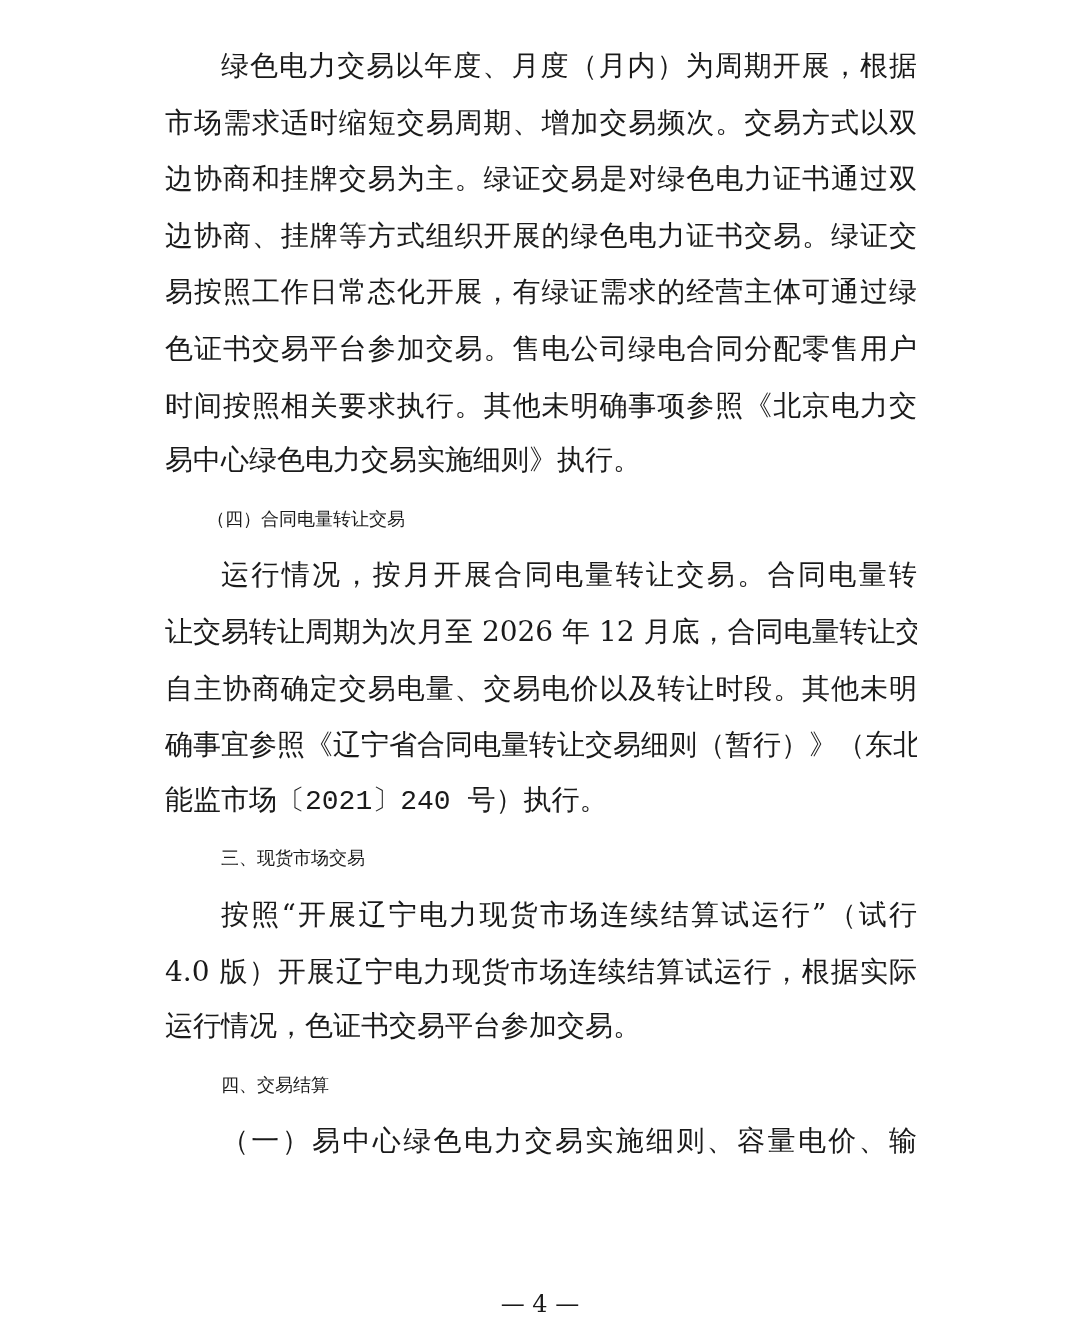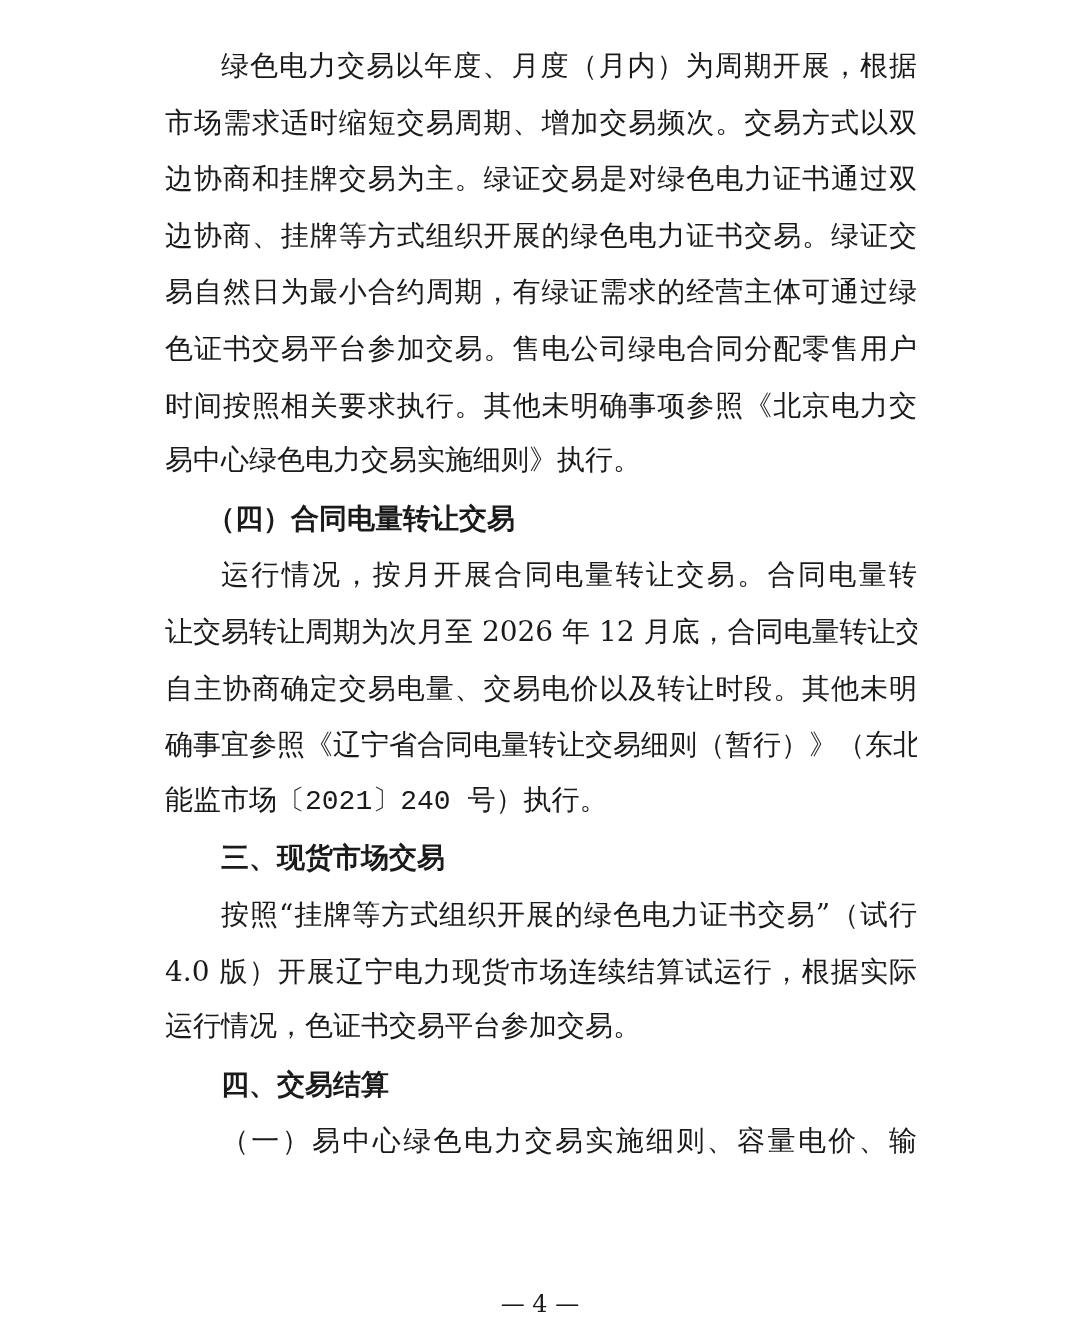--- a/index.html
+++ b/index.html
@@ -11,62 +11,62 @@
   }
   .line {
     height: 56.6px; line-height: 56.6px;
     font-size: 28px; white-space: nowrap; overflow: hidden;
     text-align: justify; text-align-last: justify;
     letter-spacing: 0px;
   }
   .line.last { text-align-last: left; font-family: Liberation Mono, monospace; }
   .indent { padding-left: 56px; }
   .heading {
-    height: 56.6px; line-height: 56.6px; font-size: 28px;
-    font-weight: bold; white-space: nowrap;
+    height: 56.6px; line-height: 56.6px; font-size: 18px;
+    font-weight: normal; white-space: nowrap;
     font-family: "DejaVu Sans", "Liberation Sans", sans-serif;
   }
   .heading.indent { padding-left: 56px; }
   .heading.paren { padding-left: 42px; }
   .footer {
     position: absolute; left: 0; width: 1080px; top: 1290px;
     text-align: center; font-size: 24px;
     font-family: "DejaVu Serif", "Liberation Serif", serif; color: #1a1a1a;
   }
 </style>
 </head>
 <body>
 
 <div class="page">
 
   <div>
     <div class="line indent">绿色电力交易以年度、月度（月内）为周期开展，根据</div>
     <div class="line">市场需求适时缩短交易周期、增加交易频次。交易方式以双</div>
     <div class="line">边协商和挂牌交易为主。绿证交易是对绿色电力证书通过双</div>
     <div class="line">边协商、挂牌等方式组织开展的绿色电力证书交易。绿证交</div>
-    <div class="line">易自然日为最小合约周期，有绿证需求的经营主体可通过绿</div>
+    <div class="line">易按照工作日常态化开展，有绿证需求的经营主体可通过绿</div>
     <div class="line">色证书交易平台参加交易。售电公司绿电合同分配零售用户</div>
     <div class="line">时间按照相关要求执行。其他未明确事项参照《北京电力交</div>
     <div class="line last">易中心绿色电力交易实施细则》执行。</div>
   </div>
 
   <div class="heading paren">（四）合同电量转让交易</div>
 
   <div>
     <div class="line indent">运行情况，按月开展合同电量转让交易。合同电量转</div>
     <div class="line">让交易转让周期为次月至 2026 年 12 月底，合同电量转让交</div>
     <div class="line">自主协商确定交易电量、交易电价以及转让时段。其他未明</div>
     <div class="line">确事宜参照《辽宁省合同电量转让交易细则（暂行）》（东北</div>
     <div class="line last">能监市场〔2021〕240 号）执行。</div>
   </div>
 
   <div class="heading indent">三、现货市场交易</div>
 
   <div>
-    <div class="line indent">按照“挂牌等方式组织开展的绿色电力证书交易”（试行</div>
+    <div class="line indent">按照“开展辽宁电力现货市场连续结算试运行”（试行</div>
     <div class="line">4.0 版）开展辽宁电力现货市场连续结算试运行，根据实际</div>
     <div class="line last">运行情况，色证书交易平台参加交易。</div>
   </div>
 
   <div class="heading indent">四、交易结算</div>
 
   <div>
     <div class="line indent">（一）易中心绿色电力交易实施细则、容量电价、输</div>
   </div>
 </div>

